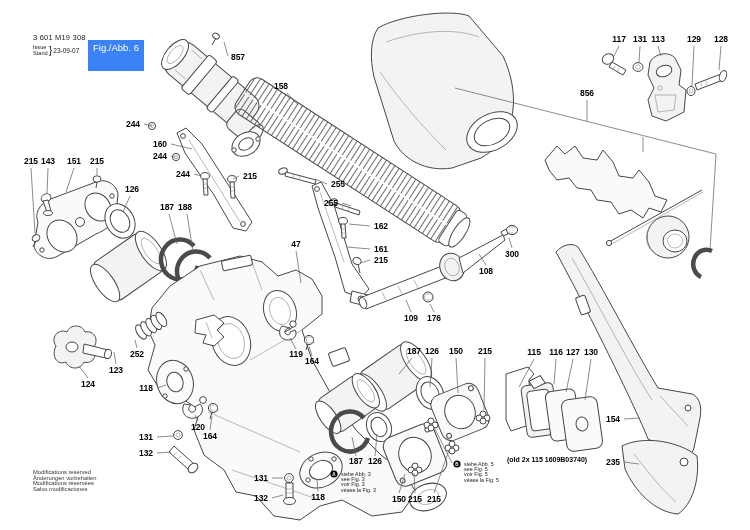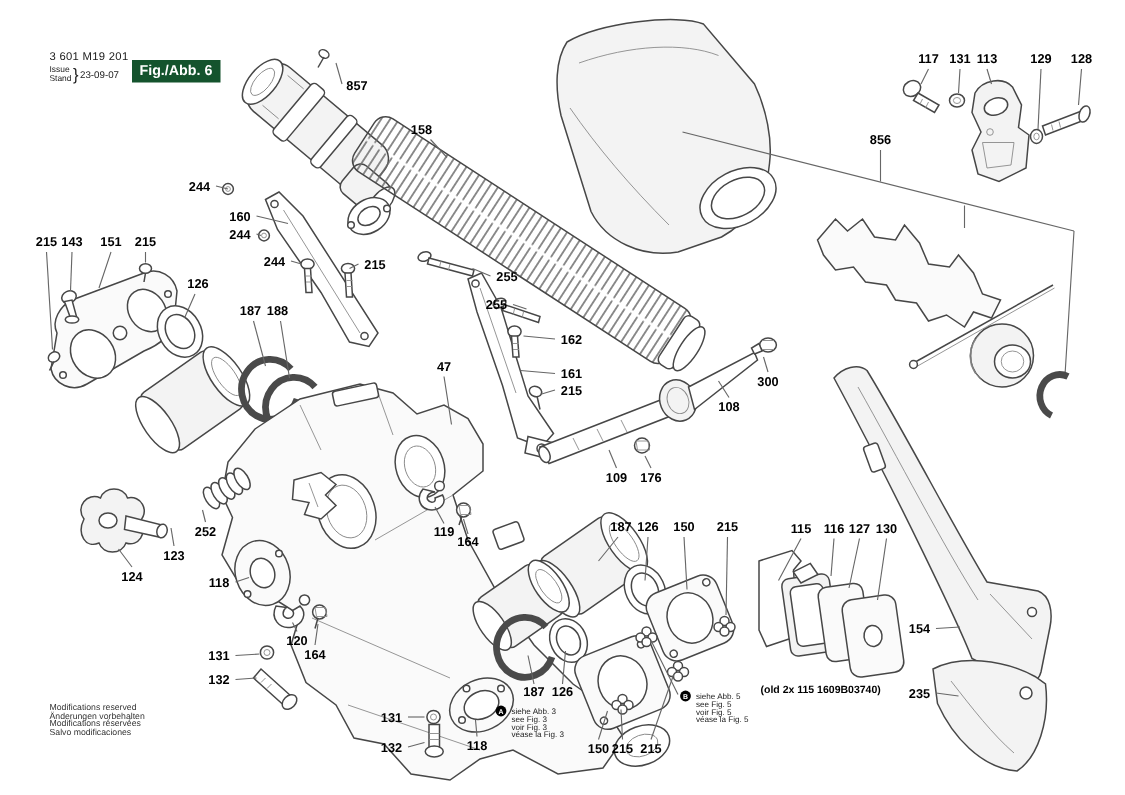--- a/index.html
+++ b/index.html
@@ -6,22 +6,22 @@
   #page{position:relative;width:750px;height:530px;background:#ffffff;overflow:hidden;
         font-family:"Liberation Sans",sans-serif;}
   #diagram-svg{position:absolute;left:0;top:0;}
   
   #header{position:absolute;left:33px;top:33px;color:#1a1a1a;}
   #part-number{font-size:7.5px;letter-spacing:.2px;}
   #issue-row{display:flex;align-items:center;margin-top:2px;}
   #issue-words{font-size:5.6px;line-height:6px;}
   #brace{font-size:11px;font-weight:400;margin:0 1px 0 1px;}
   #issue-date{font-size:6.5px;}
-  #fig-box{position:absolute;left:88px;top:40px;background:#14532d;color:#fff;
-           font-weight:bold;font-size:9.5px;padding:2px 5px 2px 5px;}
+  #fig-box{position:absolute;left:88px;top:40px;background:#3b82f6;color:#fff;
+           font-weight:normal;font-size:9.5px;padding:2px 5px 18px 5px;}
   
   #footer{position:absolute;left:33px;top:470px;color:#333;font-size:5.8px;line-height:5.5px;}
   .lbl{font-weight:bold;font-size:8.5px;fill:#000;}
   .leader{stroke:#666;stroke-width:.75;fill:none;}
   .note-line{font-size:5.4px;fill:#222;}
   .oldref{font-weight:bold;font-size:7px;fill:#000;}
   .ln{stroke:#474747;stroke-width:1;fill:none;}
   .fw{stroke:#474747;stroke-width:1;fill:#fff;}
   .fg{stroke:#474747;stroke-width:1;fill:#f3f3f3;}
   .fl{stroke:#474747;stroke-width:1;fill:#fafafa;}
@@ -579,21 +579,21 @@
           <text x="464" y="466" class="note-line">siehe Abb. 5</text>
           <text x="464" y="471.2" class="note-line">see Fig. 5</text>
           <text x="464" y="476.4" class="note-line">voir Fig. 5</text>
           <text x="464" y="481.6" class="note-line">véase la Fig. 5</text>
         </g>
         <text x="507" y="462" class="oldref">(old 2x 115 1609B03740)</text>
       </g>
 </svg>
 
 <div id="header">
-  <div id="part-number">3 601 M19 201</div>
+  <div id="part-number">3 601 M19 308</div>
   <div id="issue-row">
     <div id="issue-words">
       <div>Issue</div>
       <div>Stand</div>
     </div>
     <div id="brace">}</div>
     <div id="issue-date">23-09-07</div>
   </div>
 </div>
 <div id="fig-box">Fig./Abb. 6</div>

